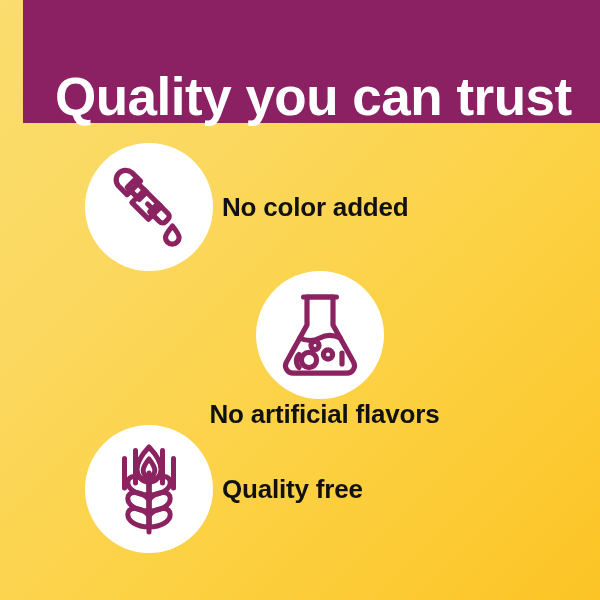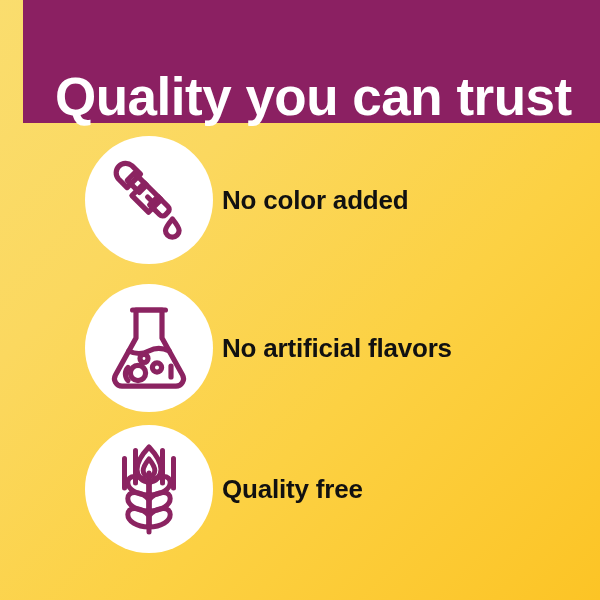--- a/index.html
+++ b/index.html
@@ -55,22 +55,22 @@
     height: 497px;
   }
   .feature-row {
     position: absolute;
     left: 85px;
     width: 470px;
     height: 128px;
     display: flex;
     align-items: center;
   }
-  .feature-row.row-0 { top: 33px; }
-  .feature-row.row-1 { top: 181px; }
+  .feature-row.row-0 { top: 40px; }
+  .feature-row.row-1 { top: 168px; flex-direction: column; }
   .feature-row.row-2 { top: 322px; }
 
   .feature-icon-circle {
     position: relative;
     flex: 0 0 auto;
     width: 128px;
     height: 128px;
     border-radius: 50%;
     background: #ffffff;
     display: flex;

